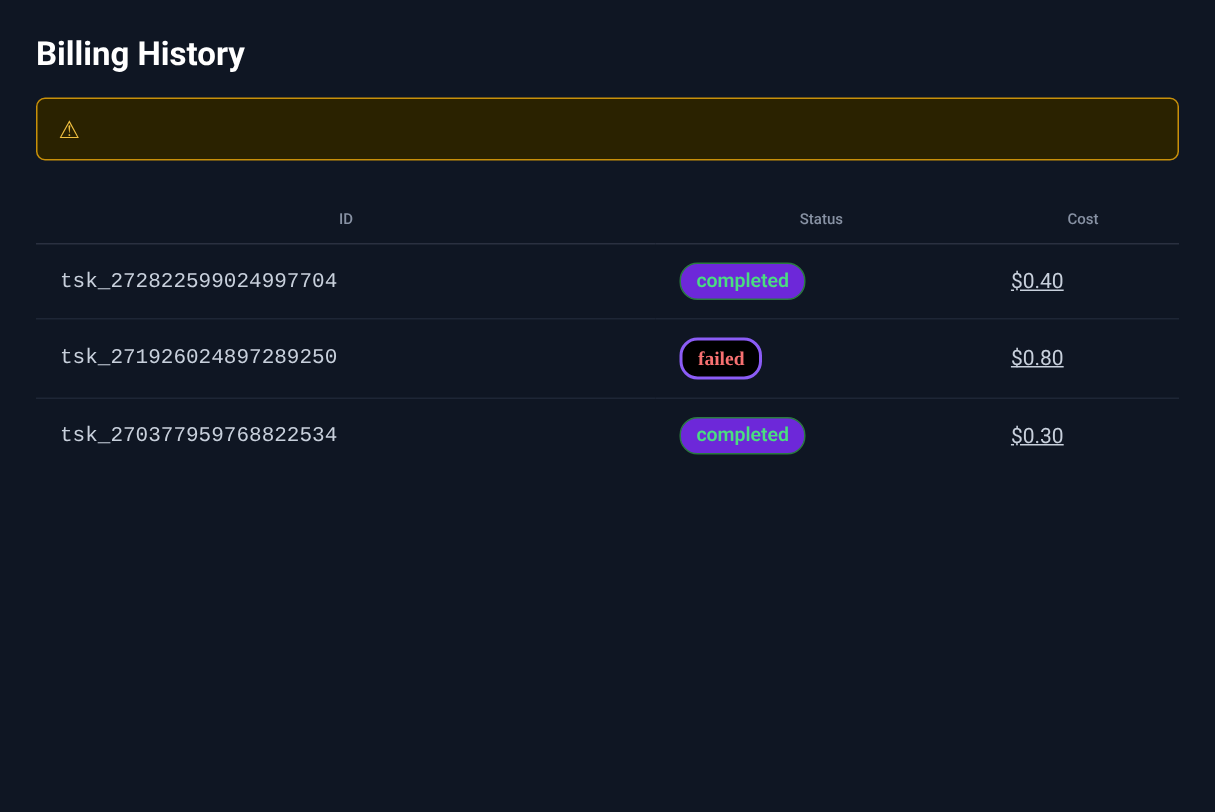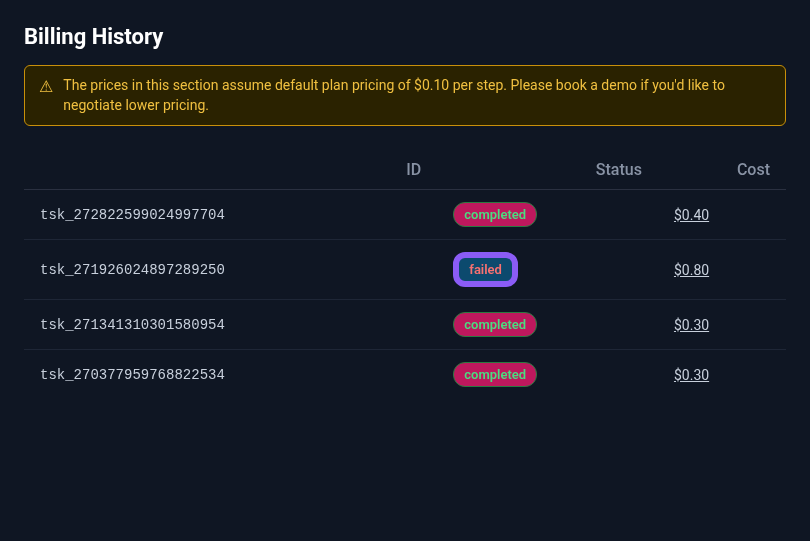--- a/index.html
+++ b/index.html
@@ -52,24 +52,24 @@
     .billing-table {
       width: 100%;
       border-collapse: collapse;
     }
 
     .billing-table thead tr {
       border-bottom: 1px solid #2a3040;
     }
 
     .billing-table th {
-      text-align: right;
+      text-align: center;
       padding: 10px 16px;
       color: #8892a4;
-      font-size: 16px;
+      font-size: 10px;
       font-weight: 500;
     }
 
     .billing-table tbody tr {
       border-bottom: 1px solid #1e2636;
     }
 
     .billing-table tbody tr:last-child {
       border-bottom: none;
     }
@@ -88,45 +88,45 @@
 
     .status-badge {
       display: inline-block;
       padding: 4px 10px;
       border-radius: 12px;
       font-size: 13px;
       font-weight: 600;
     }
 
     .status-completed {
-      background-color: #be185d;
+      background-color: #6d28d9;
       color: #4ade80;
       border: 1px solid #2a7a40;
     }
 
     .status-failed {
-      background-color: #0c4a6e;
+      background-color: #000000;
       color: #f87171;
-      border: 6px solid #8b5cf6;
+      border: 2px solid #8b5cf6;
+      font-family: Liberation Serif, serif;
     }
 
     .cost-cell {
       color: #d0d8e4;
       font-size: 14px;
       text-decoration: underline;
     }
   </style>
 </head>
 <body>
 
 <h1 class="page-title">Billing History</h1>
 
 <div class="notice-banner">
   <span class="notice-icon">⚠</span>
-  <span class="notice-text">The prices in this section assume default plan pricing of $0.10 per step. Please book a demo if you'd like to negotiate lower pricing.</span>
 </div>
 
 <table class="billing-table">
   <thead>
     <tr>
       <th>ID</th>
       <th>Status</th>
       <th>Cost</th>
     </tr>
   </thead>
@@ -135,23 +135,18 @@
         <td class="id-cell">tsk_272822599024997704</td>
         <td><span class="status-badge status-completed">completed</span></td>
         <td class="cost-cell">$0.40</td>
       </tr>
       <tr>
         <td class="id-cell">tsk_271926024897289250</td>
         <td><span class="status-badge status-failed">failed</span></td>
         <td class="cost-cell">$0.80</td>
       </tr>
       <tr>
-        <td class="id-cell">tsk_271341310301580954</td>
-        <td><span class="status-badge status-completed">completed</span></td>
-        <td class="cost-cell">$0.30</td>
-      </tr>
-      <tr>
         <td class="id-cell">tsk_270377959768822534</td>
         <td><span class="status-badge status-completed">completed</span></td>
         <td class="cost-cell">$0.30</td>
       </tr>
     </tbody>
 </table>
 
 </body></html>

